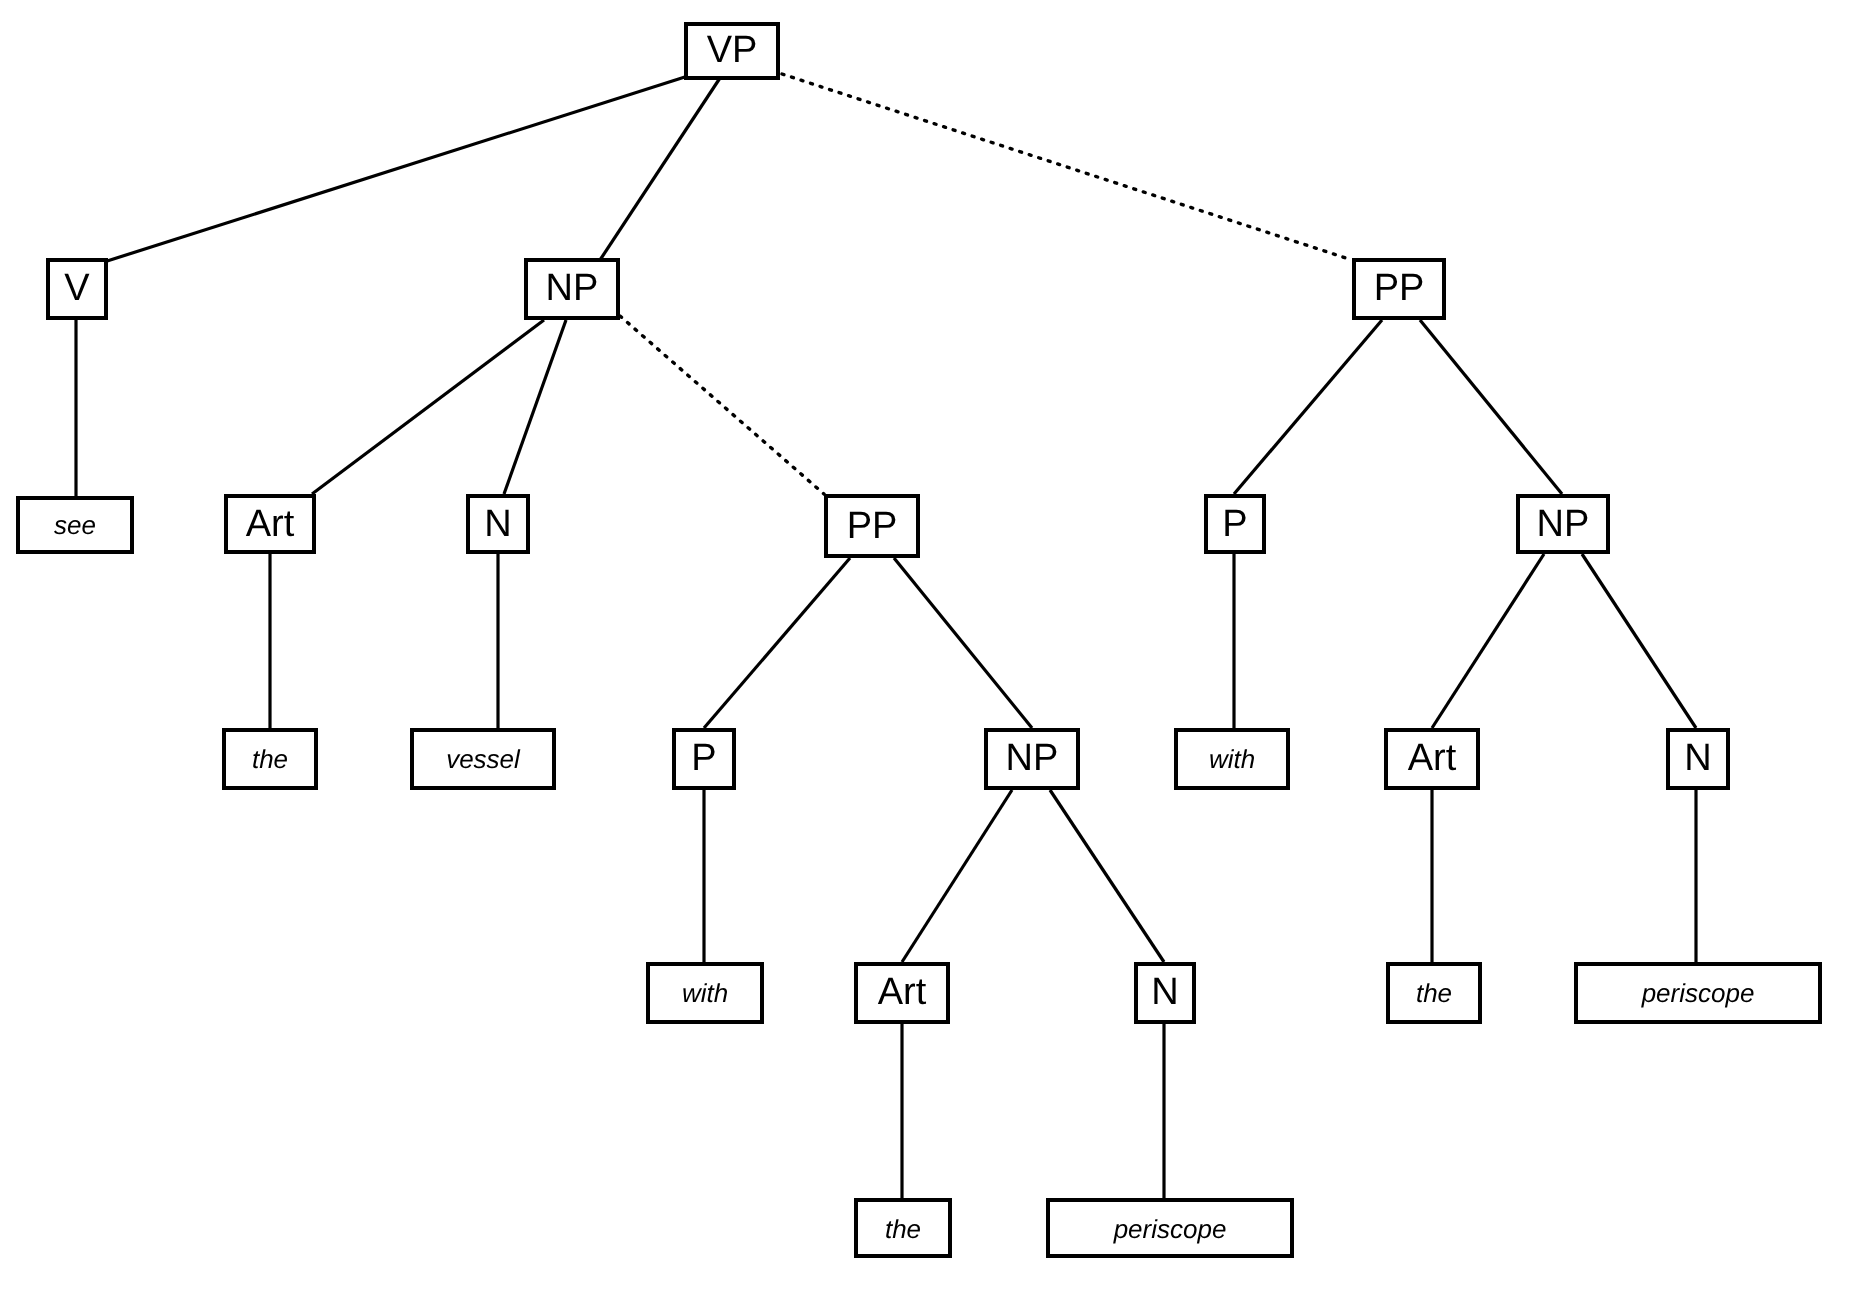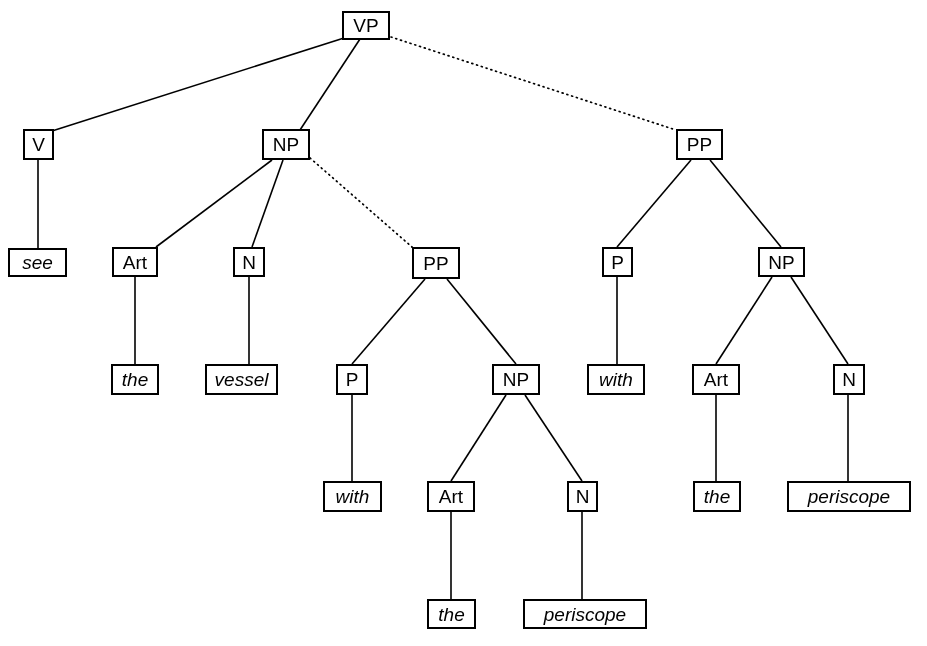--- a/index.html
+++ b/index.html
@@ -46,21 +46,21 @@
     color: #000000;
     line-height: 1;
     white-space: nowrap;
   }
   .node-cat {
     font-size: 19px;
     font-style: normal;
     letter-spacing: 0px;
   }
   .node-term {
-    font-size: 19px;
+    font-size: 13px;
     font-style: italic;
   }
 </style>
 </head>
 <body>
 
 <div id="canvas">
 
   <svg id="tree-svg" viewBox="0 0 927 646">
 

